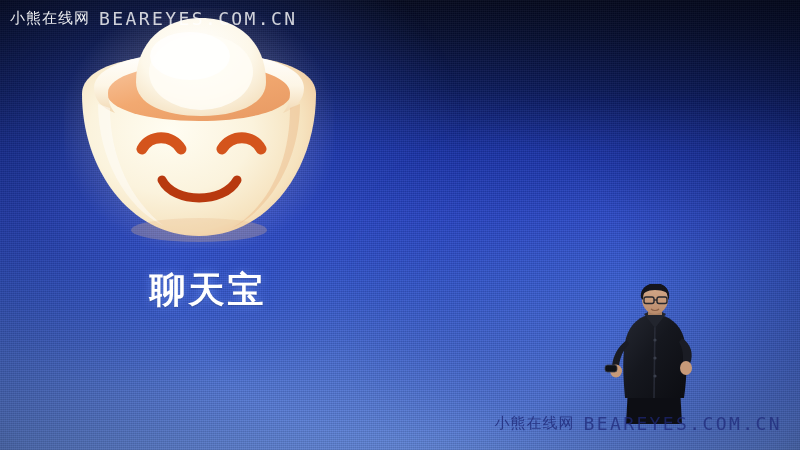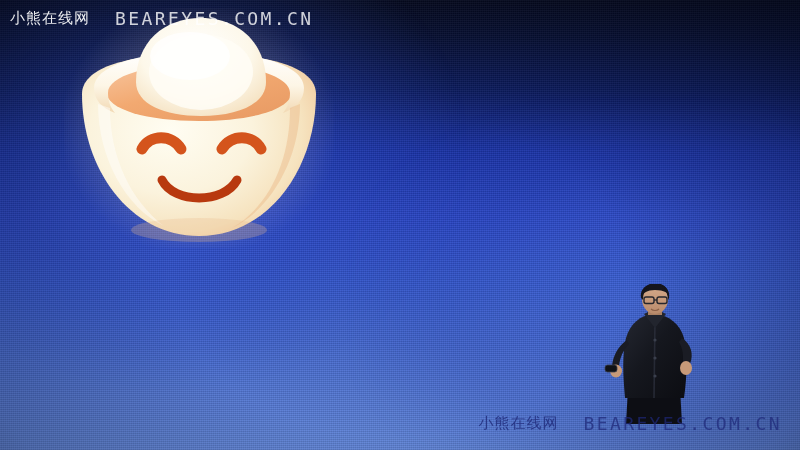--- a/index.html
+++ b/index.html
@@ -123,21 +123,21 @@
     width: 120px;
     height: 140px;
   }
   .presenter svg { display: block; width: 100%; height: 100%; }
 
   
   .wm {
     position: absolute;
     display: flex;
     align-items: center;
-    gap: 25px;
+    gap: 9px;
     white-space: nowrap;
     pointer-events: none;
   }
   .wm-top {
     left: 10px;
     top: 8px;
   }
   .wm-bottom {
     right: 18px;
     bottom: 16px;
@@ -242,20 +242,21 @@
 
       <path d="M 78 141 C 86 126, 108 126, 117 141" fill="none" stroke="#d4541c" stroke-width="11" stroke-linecap="round"></path>
       <path d="M 158 141 C 167 126, 189 126, 197 141" fill="none" stroke="#d4541c" stroke-width="11" stroke-linecap="round"></path>
 
       <path d="M 98 172 C 110 196, 160 196, 173 172" fill="none" stroke="#b8390f" stroke-width="9" stroke-linecap="round"></path>
 
       <ellipse cx="135" cy="222" rx="68" ry="12" fill="#e8b98b" opacity="0.28"></ellipse>
     </svg>
   </div>
 
+  <div class="brand-text">聊天宝</div>
 
   <div class="presenter">
     <svg viewBox="0 0 120 140" xmlns="http://www.w3.org/2000/svg">
       <defs>
         <linearGradient id="jacketGrad" x1="0" y1="0" x2="1" y2="1">
           <stop offset="0%" stop-color="#242731"></stop>
           <stop offset="45%" stop-color="#15171e"></stop>
           <stop offset="100%" stop-color="#0c0d12"></stop>
         </linearGradient>
         <linearGradient id="skinGrad" x1="0" y1="0" x2="0" y2="1">

